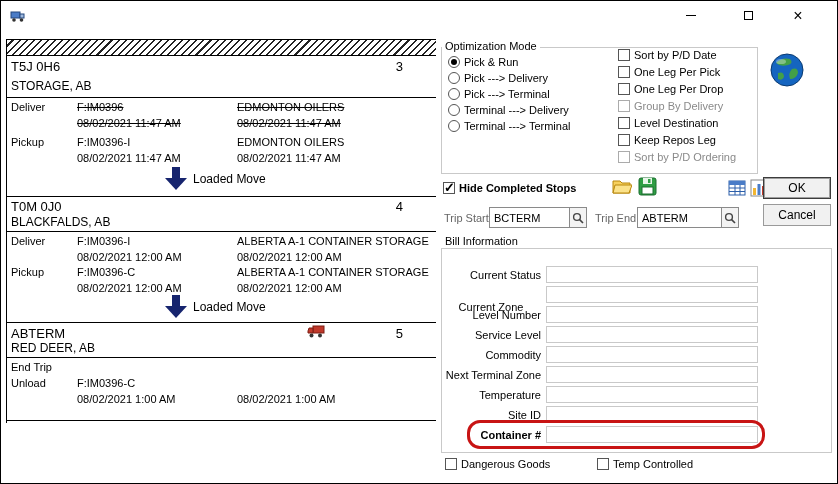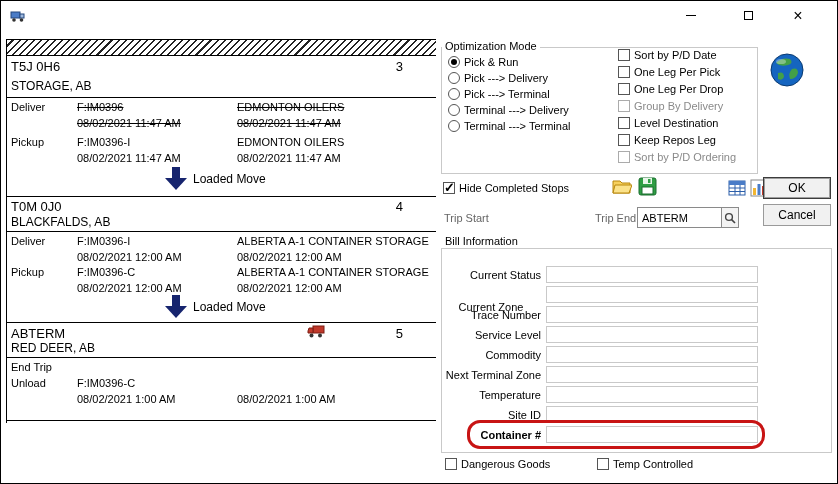--- a/index.html
+++ b/index.html
@@ -175,21 +175,21 @@
     <svg width="38" height="38" viewBox="0 0 38 38">
       <circle cx="19" cy="19" r="16" fill="#1565c0" stroke="#0a3a70"></circle>
       <path d="M8 12 Q14 6 22 8 Q26 12 20 14 Q12 16 8 12Z" fill="#43a047"></path>
       <path d="M24 18 Q30 16 30 22 Q28 28 22 28 Q20 22 24 18Z" fill="#43a047"></path>
       <path d="M10 22 Q16 20 16 26 Q14 30 10 28Z" fill="#43a047"></path>
       <ellipse cx="13" cy="10.5" rx="5" ry="2.6" fill="#ffffff" opacity="0.35"></ellipse>
     </svg>
   </span>
 
   <span class="cb checked" style="left:442px; top:181px;"></span>
-  <div class="t" style="left:458px; top:181px;">Hide Completed Stops</div>
+  <div class="t" style="left:458px; top:181px;font-weight:bold;">Hide Completed Stops</div>
 
   <span class="icnbtn" style="left:611px; top:176px;">
     <svg width="20" height="18" viewBox="0 0 20 18">
         <path d="M1 4 L8 4 L10 6 L18 6 L18 16 L1 16 Z" fill="#f7d15e" stroke="#b8860b"></path>
         <path d="M3 8 L20 8 L17 16 L1 16 Z" fill="#fbe28a" stroke="#b8860b"></path>
       </svg>
   </span>
   <span class="icnbtn" style="left:637px; top:176px;">
     <svg width="19" height="19" viewBox="0 0 19 19">
         <rect x="1" y="1" width="17" height="17" rx="2" fill="#2f9e44" stroke="#1b6e2e"></rect>
@@ -214,41 +214,50 @@
         <rect x="3" y="9" width="3" height="7" fill="#f2b632"></rect>
         <rect x="7.5" y="5" width="3" height="11" fill="#4a7cc7"></rect>
         <rect x="12" y="7" width="3" height="9" fill="#c0392b"></rect>
       </svg>
   </span>
 
   <div class="btn btn-ok" style="left:762px; top:176px; width:68px; height:22px;">OK</div>
   <div class="btn btn-cancel" style="left:762px; top:203px; width:68px; height:22px;">Cancel</div>
 
   <div class="t glabel-gray" style="left:443px; top:211px;">Trip Start</div>
+  <div class="tripinput" style="left:488px; top:206px; width:98px; height:21px;">
+    <span class="val">BCTERM</span>
+    <span class="lookup">
+      <svg width="12" height="12" viewBox="0 0 12 12">
+          <circle cx="5" cy="5" r="3.4" fill="none" stroke="#444" stroke-width="1.4"></circle>
+          <line x1="7.6" y1="7.6" x2="11" y2="11" stroke="#444" stroke-width="1.6"></line>
+        </svg>
+    </span>
+  </div>
   <div class="t glabel-gray" style="left:594px; top:211px;">Trip End</div>
   <div class="tripinput" style="left:636px; top:206px; width:102px; height:21px;">
     <span class="val">ABTERM</span>
     <span class="lookup">
       <svg width="12" height="12" viewBox="0 0 12 12">
           <circle cx="5" cy="5" r="3.4" fill="none" stroke="#444" stroke-width="1.4"></circle>
           <line x1="7.6" y1="7.6" x2="11" y2="11" stroke="#444" stroke-width="1.6"></line>
         </svg>
     </span>
   </div>
 
   <div class="groupbox" style="left:440px; top:247px; width:391px; height:205px;"></div>
   <div class="glabel" style="left:441px; top:234px;">Bill Information</div>
 
   <div class="t" style="left:440px; top:268px; width:100px; text-align:right;">Current Status</div>
   <div class="input" style="left:545px; top:265px; width:212px; height:17px;"></div>
 
   <div class="t" style="left:440px; top:300px; width:100px; text-align:center;">Current Zone</div>
   <div class="input" style="left:545px; top:285px; width:212px; height:17px;"></div>
 
-  <div class="t" style="left:440px; top:308px; width:100px; text-align:right;">Trace Number</div>
+  <div class="t" style="left:440px; top:308px; width:100px; text-align:right;">Level Number</div>
   <div class="input" style="left:545px; top:305px; width:212px; height:17px;"></div>
 
   <div class="t" style="left:440px; top:328px; width:100px; text-align:right;">Service Level</div>
   <div class="input" style="left:545px; top:325px; width:212px; height:17px;"></div>
 
   <div class="t" style="left:440px; top:348px; width:100px; text-align:right;">Commodity</div>
   <div class="input" style="left:545px; top:345px; width:212px; height:17px;"></div>
 
   <div class="t" style="left:440px; top:368px; width:100px; text-align:right;">Next Terminal Zone</div>
   <div class="input" style="left:545px; top:365px; width:212px; height:17px;"></div>

